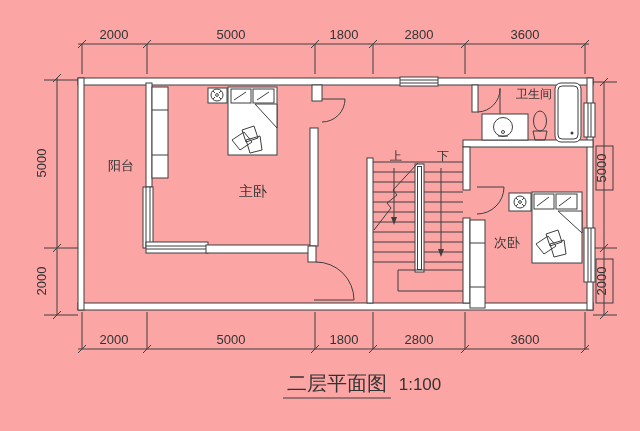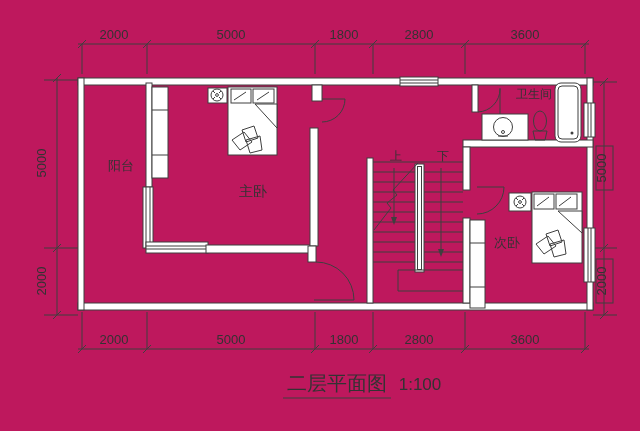--- a/index.html
+++ b/index.html
@@ -1,16 +1,16 @@
 <!DOCTYPE html>
 <html><head>
 <meta charset="utf-8">
 <style>
   html,body{margin:0;padding:0;background:#ffffff;}
-  .canvas{position:relative;width:640px;height:431px;background:#be185d;overflow:hidden;
+  .canvas{position:relative;width:640px;height:431px;background:#fca5a5;overflow:hidden;
           font-family:"Liberation Sans","DejaVu Sans",sans-serif;}
   svg{position:absolute;left:0;top:0;}
   svg line, svg path, svg rect, svg circle, svg ellipse, svg polygon, svg polyline{
       stroke:#3f3f3f; fill:none; stroke-width:1;}
   svg rect.wall{fill:#ffffff;}
   svg .thin{stroke-width:0.8;}
   svg .fillwhite{fill:#ffffff;}
   svg .solid{fill:#3f3f3f;stroke:none;}
   svg text{fill:#333333;stroke:none;font-family:"Liberation Sans","DejaVu Sans",sans-serif;}
   svg text.dim{font-size:13px;}

